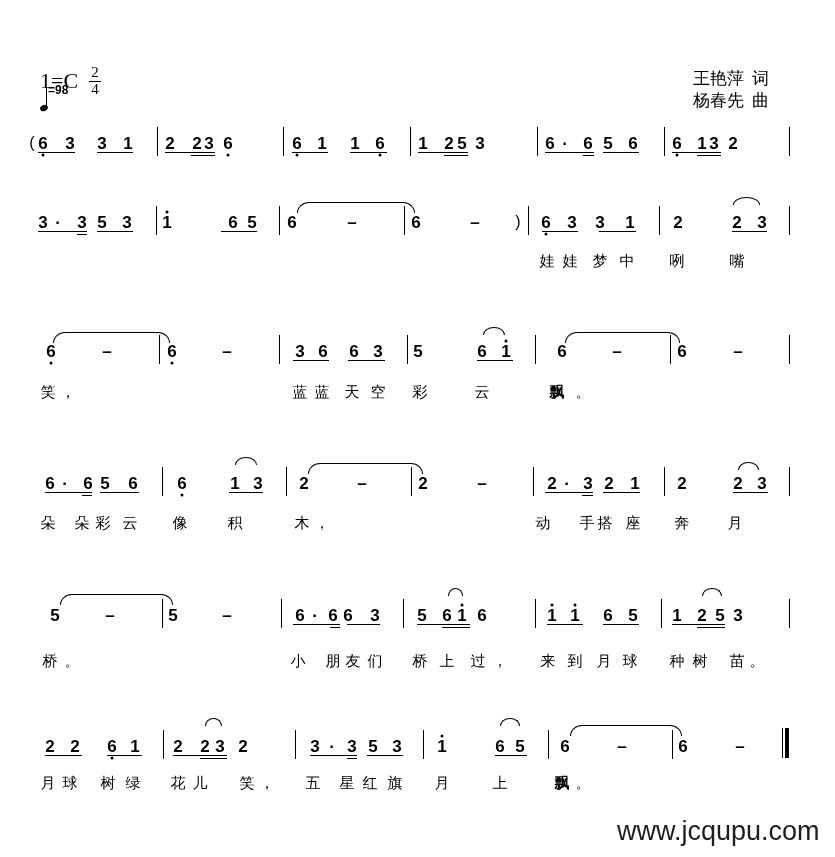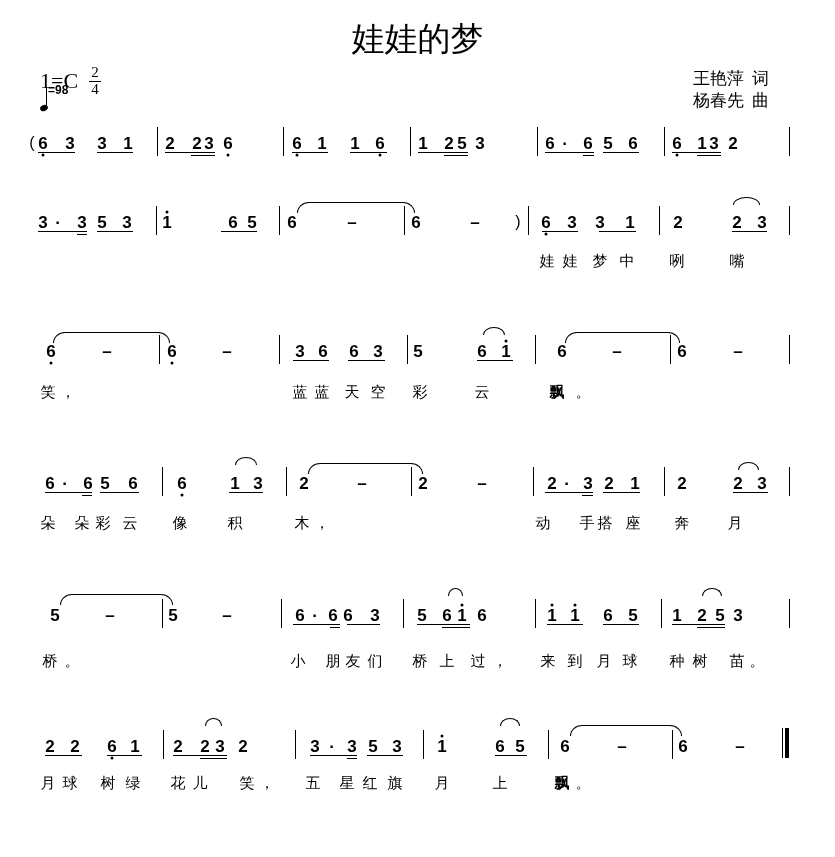--- a/index.html
+++ b/index.html
@@ -38,21 +38,20 @@
   .ly {
     position: absolute; transform: translate(-50%, -50%);
     font-family: "DejaVu Sans", sans-serif; font-size: 15px; line-height: 1; white-space: nowrap;
   }
 </style>
 </head>
 <body>
 
 <div id="page">
 
-  <div class="abs title">娃娃的梦</div>
 
   <div class="abs key">1=C</div>
   <div class="abs ts" style="top:65px">2</div>
   <div class="abs ts-line"></div>
   <div class="abs ts" style="top:82px">4</div>
 
   <div class="abs" style="left:0;top:0">
     <div class="abs q-stem"></div>
     <div class="abs q-head"></div>
   </div>
@@ -374,13 +373,14 @@
         <div class="ly" style="left: 347px; top: 783px;">星</div>
         <div class="ly" style="left: 370px; top: 783px;">红</div>
         <div class="ly" style="left: 395px; top: 783px;">旗</div>
         <div class="ly" style="left: 442px; top: 783px;">月</div>
         <div class="ly" style="left: 500px; top: 783px;">上</div>
         <div class="ly" style="left: 562px; top: 783px; font-weight: bold;">飘</div>
         <div class="ly" style="left: 583px; top: 783px;">。</div>
       </div>
     </div>
 
+  <div class="abs watermark">www.jcqupu.com</div>
 </div>
 
 </body></html>

